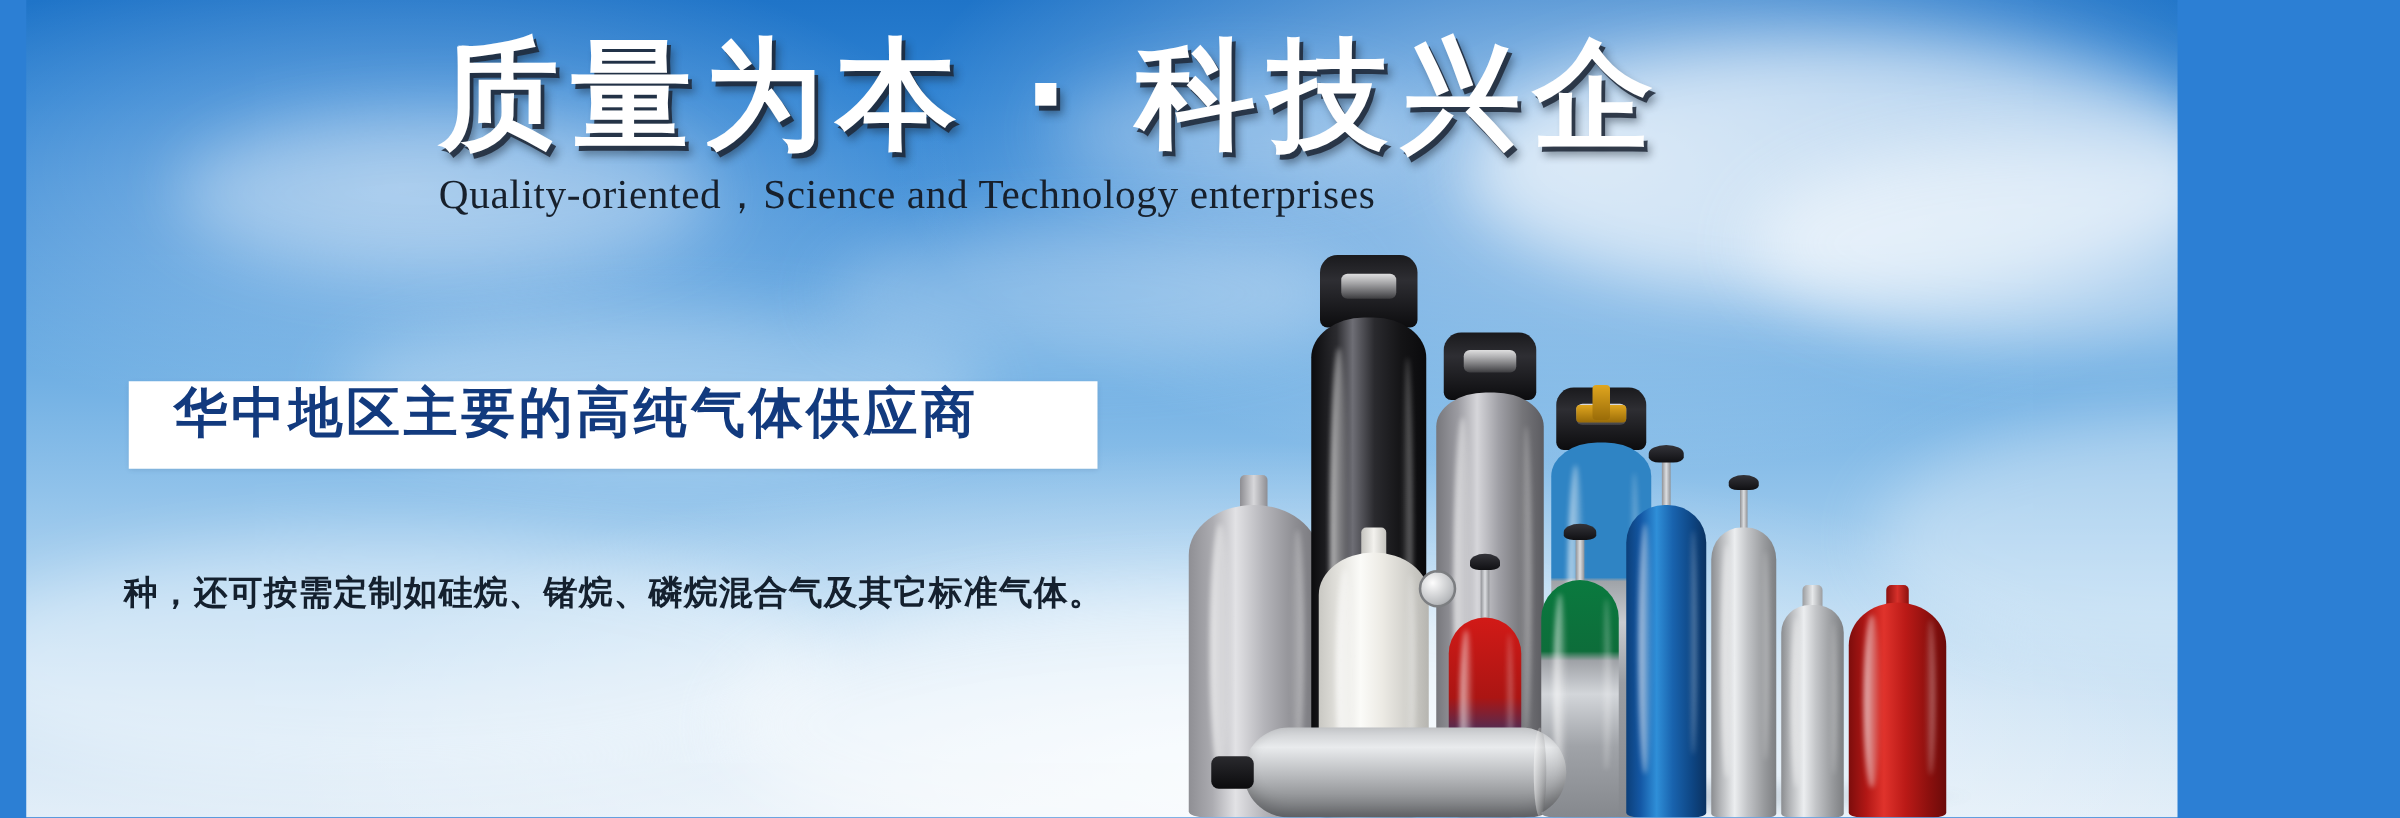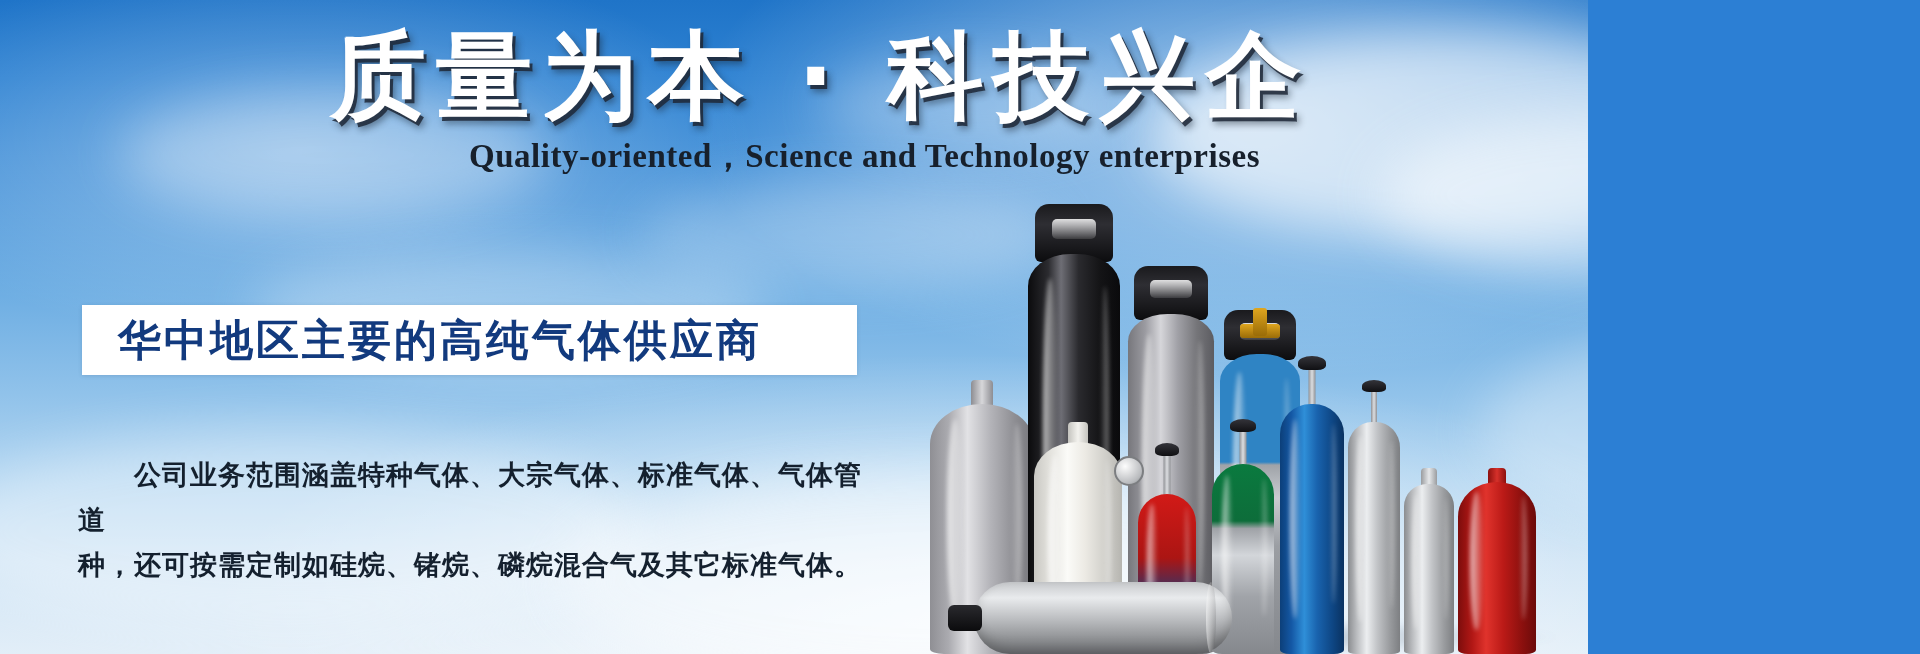--- a/index.html
+++ b/index.html
@@ -2,34 +2,35 @@
 <html><head>
 <meta charset="utf-8">
 <style>
   html,body{margin:0;padding:0;}
   body{
     width:1920px;height:654px;overflow:hidden;
     font-family:"Liberation Sans",sans-serif;
     background:#2c7fd4;
   }
   .banner{
-    position:relative;width:1588px;height:654px;overflow:hidden;
+    position:relative;width:1721px;height:654px;overflow:hidden;
     background:
       radial-gradient(ellipse 900px 420px at 1250px 120px, rgba(255,255,255,.55) 0%, rgba(255,255,255,0) 62%),
       radial-gradient(ellipse 700px 300px at 300px 150px, rgba(255,255,255,.35) 0%, rgba(255,255,255,0) 65%),
       radial-gradient(ellipse 1100px 380px at 980px 620px, rgba(255,255,255,.75) 0%, rgba(255,255,255,0) 70%),
       linear-gradient(180deg,
         #1f74c8 0%,
         #2e82d2 12%,
         #4c96da 28%,
         #6eaee3 45%,
         #90c2ea 60%,
         #b3d6f1 74%,
         #cfe4f5 86%,
         #e2eef8 100%);
+    margin-left: 21px;
   }
   
   .cloud{position:absolute;border-radius:50%;background:rgba(255,255,255,.7);filter:blur(26px);pointer-events:none;}
   .c1{left:1150px;top:30px;width:620px;height:210px;opacity:.85;}
   .c2{left:1380px;top:110px;width:500px;height:170px;opacity:.7;}
   .c3{left:120px;top:90px;width:430px;height:130px;opacity:.45;}
   .c4{left:250px;top:250px;width:520px;height:120px;opacity:.40;}
   .c5{left:640px;top:180px;width:420px;height:110px;opacity:.38;}
   .c6{left:-60px;top:430px;width:700px;height:200px;opacity:.5;}
   .c7{left:560px;top:470px;width:780px;height:220px;opacity:.55;}
@@ -46,33 +47,33 @@
     color:#ffffff;
     text-align:center;
     white-space:nowrap;
     text-shadow:
       3px 4px 0 rgba(30,40,55,.85),
       5px 7px 7px rgba(20,30,45,.45);
   }
   .subtitle{
     position:absolute;left:330px;top:136px;width:930px;
     font-family:"Liberation Serif","DejaVu Serif",serif;
-    font-weight:700;
+    font-weight:400;
     font-size:33px;line-height:40px;
     color:#17202c;
-    text-align:right;white-space:nowrap;
+    text-align:left;white-space:nowrap;
     letter-spacing:.5px;
   }
 
   
   .whitebox{
     position:absolute;left:82px;top:305px;width:775px;height:70px;
     background:#ffffff;
     box-shadow:0 1px 4px rgba(40,70,110,.18);
-    display:flex;align-items:center;
+    display:flex;
   }
   .whitebox .wb-text{
     font-family:"DejaVu Sans","Liberation Sans",sans-serif;
     font-weight:700;
     font-size:43px;line-height:52px;
     color:#123a7e;
     letter-spacing:3px;
     padding-left:36px;
     white-space:nowrap;
   }
@@ -257,21 +258,20 @@
   <div class="cloud c9"></div>
 
   <div class="headline">质量为本 · 科技兴企</div>
   <div class="subtitle">Quality-oriented，Science and Technology enterprises</div>
 
   <div class="whitebox">
     <span class="wb-text">华中地区主要的高纯气体供应商</span>
   </div>
 
   <div class="para">
-    <p class="indent">公司业务范围涵盖特种气体、大宗气体、标准气体、气体管道</p>
     <p>种，还可按需定制如硅烷、锗烷、磷烷混合气及其它标准气体。</p>
   </div>
 
   <div class="ground-shadow"></div>
   <div class="cylinders">
 
     <div class="cyl" id="cyl-lightgrey-big">
       <div class="neck" style="width:22px;height:26px;bottom:248px;background:linear-gradient(90deg,#8d8d92,#d7d7da,#8d8d92);"></div>
       <div class="shape">
           <span class="gloss"></span>

